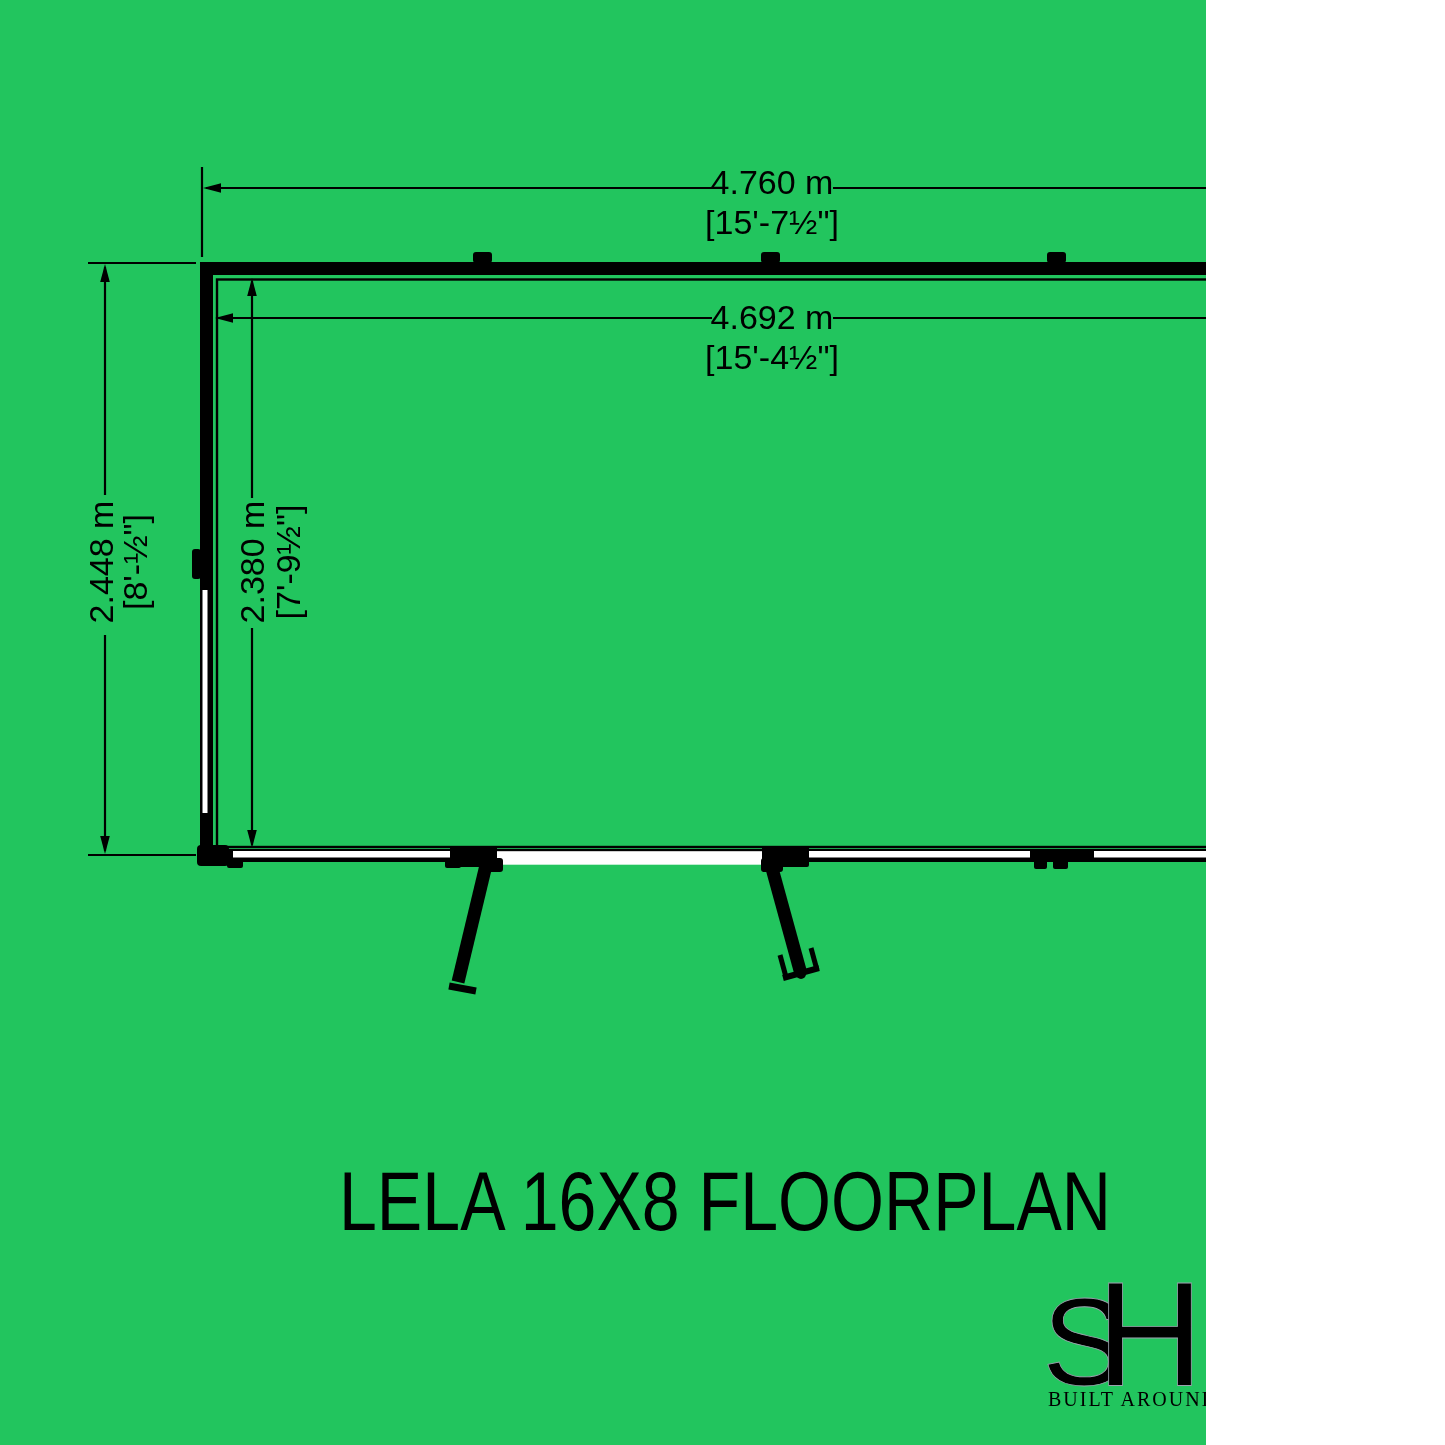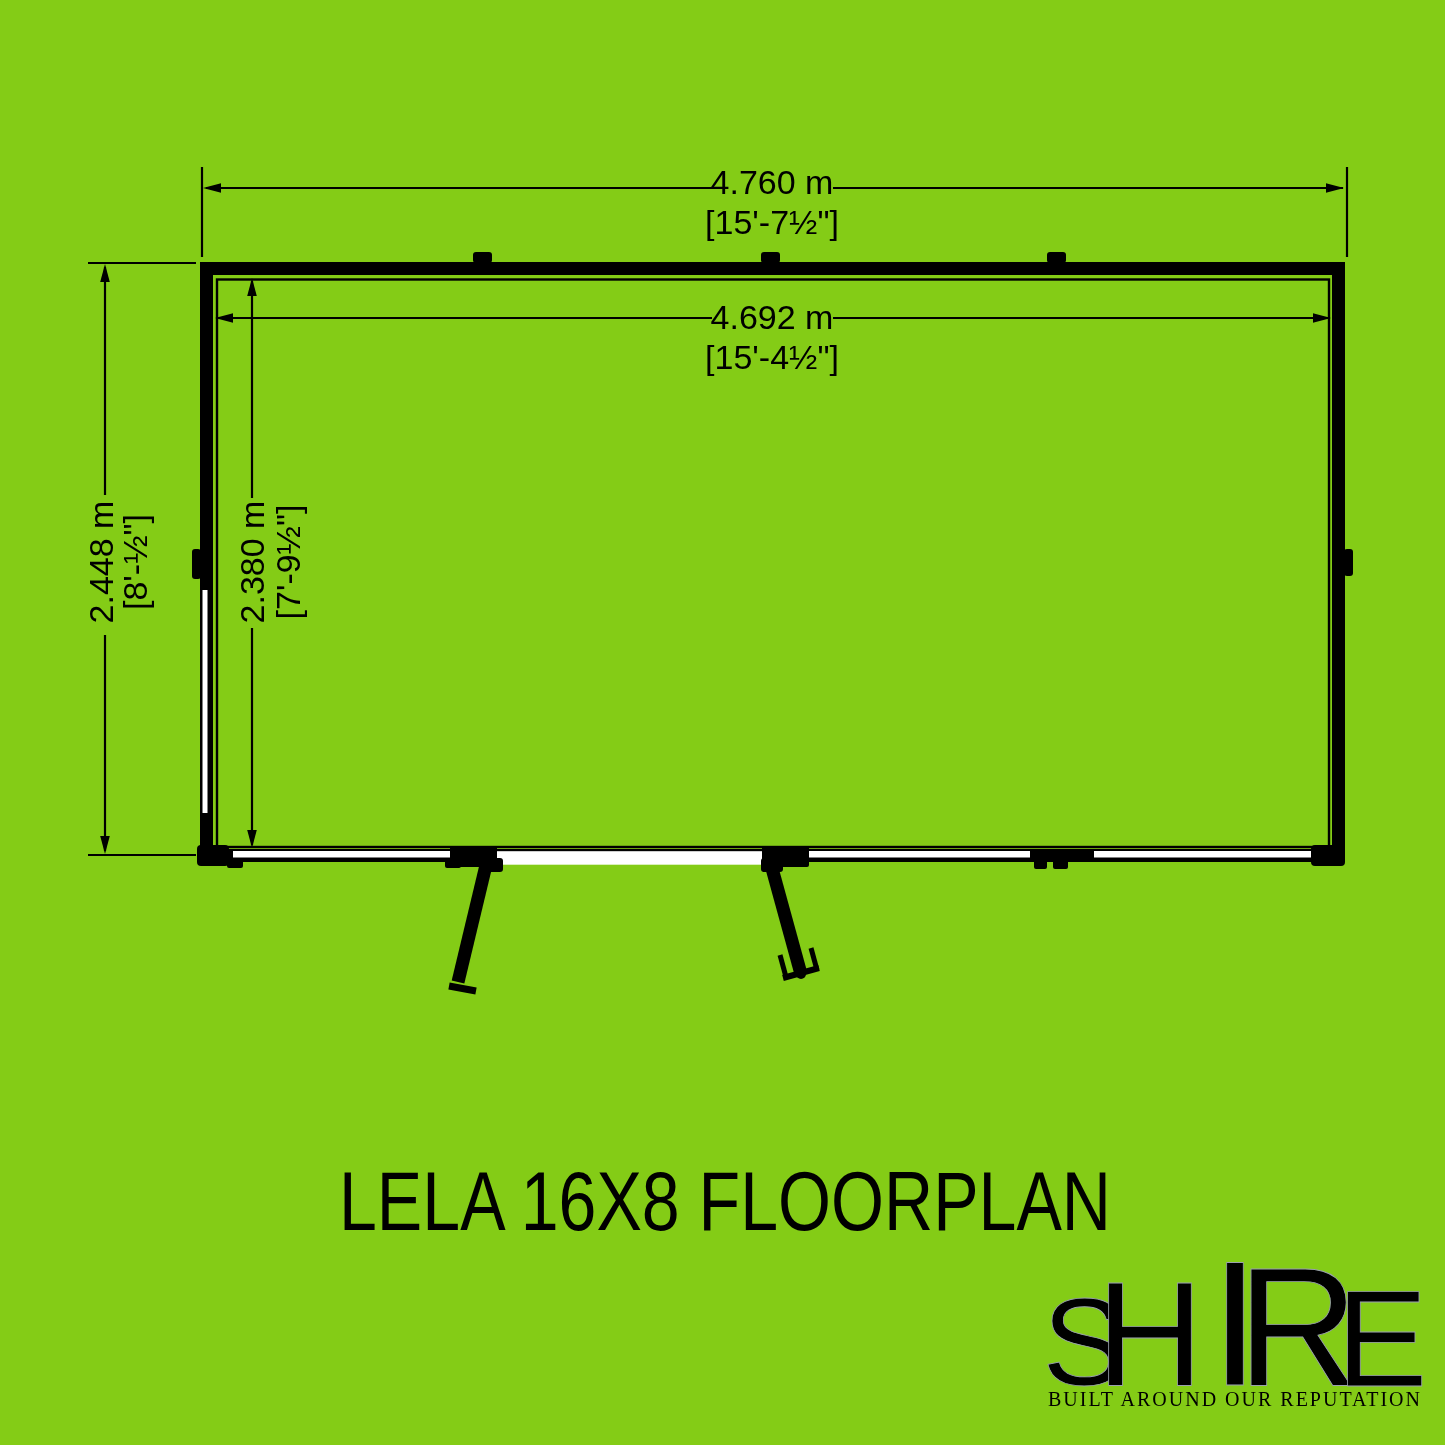--- a/index.html
+++ b/index.html
@@ -1,16 +1,16 @@
 <!DOCTYPE html>
 <html><head>
 <meta charset="utf-8">
 <style>
   html,body{margin:0;padding:0;background:#ffffff;}
-  #page{position:relative;width:1445px;height:1445px;background:#84cc16;overflow:hidden;
+  #page{position:relative;width:1206px;height:1445px;background:#22c55e;overflow:hidden;
         font-family:"Liberation Sans",sans-serif;}
   svg{display:block;}
   text{font-family:"Liberation Sans",sans-serif;fill:#000;}
   .dim{font-size:34px;}
   .serif{font-family:"Liberation Serif",serif;}
 </style>
 </head>
 <body>
 
 <div id="page">

